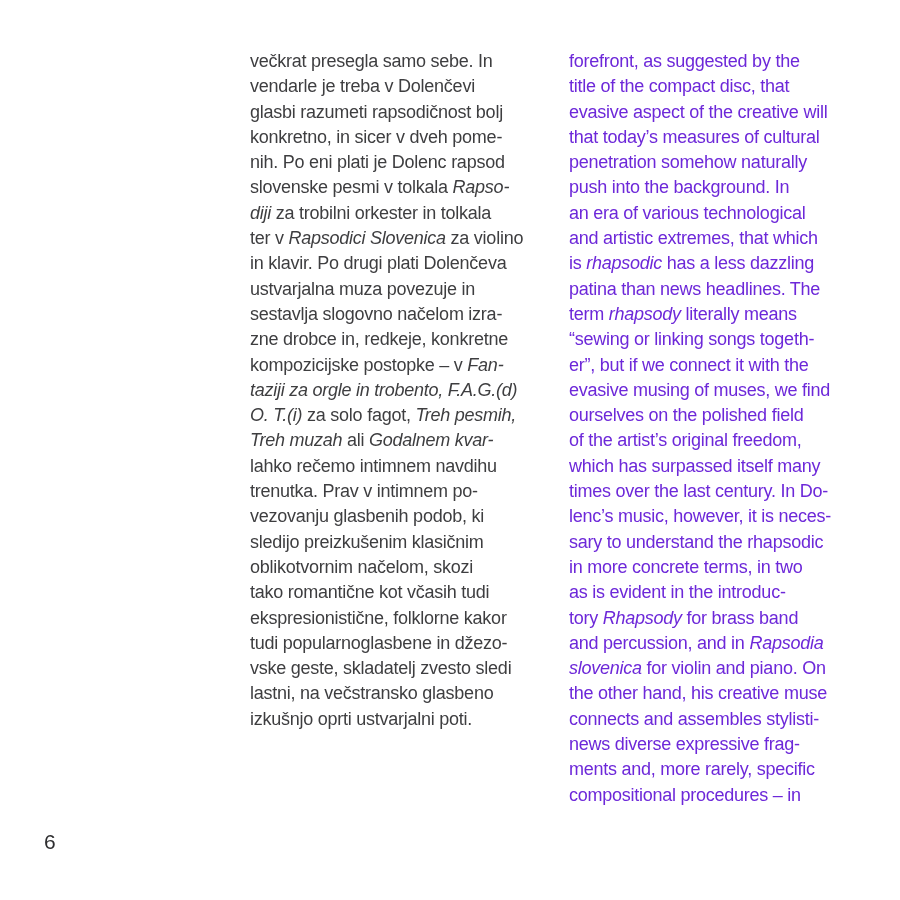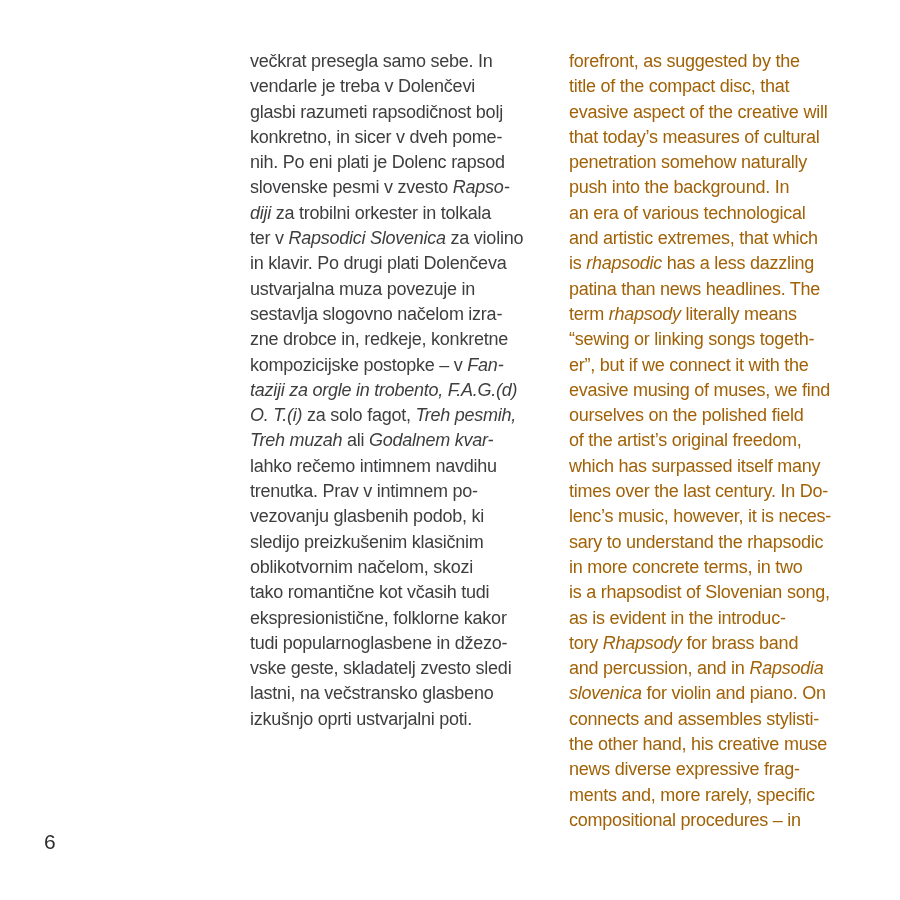--- a/index.html
+++ b/index.html
@@ -42,21 +42,21 @@
 </head>
 <body style="background: rgb(255, 255, 255);">
 
 <div class="page">
   <div class="text-column col-slovenian" lang="sl" style="color: rgb(62, 62, 64);">
       <div class="line"><span>večkrat presegla samo sebe. In</span></div>
       <div class="line"><span>vendarle je treba v Dolenčevi</span></div>
       <div class="line"><span>glasbi razumeti rapsodičnost bolj</span></div>
       <div class="line"><span>konkretno, in sicer v dveh pome-</span></div>
       <div class="line"><span>nih. Po eni plati je Dolenc rapsod</span></div>
-      <div class="line"><span>slovenske pesmi v zvesto </span><span class="italic">Rapso-</span></div>
+      <div class="line"><span>slovenske pesmi v tolkala </span><span class="italic">Rapso-</span></div>
       <div class="line"><span class="italic">diji</span><span> za trobilni orkester in tolkala</span></div>
       <div class="line"><span>ter v </span><span class="italic">Rapsodici Slovenica</span><span> za violino</span></div>
       <div class="line"><span>in klavir. Po drugi plati Dolenčeva</span></div>
       <div class="line"><span>ustvarjalna muza povezuje in</span></div>
       <div class="line"><span>sestavlja slogovno načelom izra-</span></div>
       <div class="line"><span>zne drobce in, redkeje, konkretne</span></div>
       <div class="line"><span>kompozicijske postopke – v </span><span class="italic">Fan-</span></div>
       <div class="line"><span class="italic">taziji za orgle in trobento, F.A.G.(d)</span></div>
       <div class="line"><span class="italic">O. T.(i)</span><span> za solo fagot, </span><span class="italic">Treh pesmih,</span></div>
       <div class="line"><span class="italic">Treh muzah</span><span> ali </span><span class="italic">Godalnem kvar-</span></div>
@@ -65,21 +65,21 @@
       <div class="line"><span>vezovanju glasbenih podob, ki</span></div>
       <div class="line"><span>sledijo preizkušenim klasičnim</span></div>
       <div class="line"><span>oblikotvornim načelom, skozi</span></div>
       <div class="line"><span>tako romantične kot včasih tudi</span></div>
       <div class="line"><span>ekspresionistične, folklorne kakor</span></div>
       <div class="line"><span>tudi popularnoglasbene in džezo-</span></div>
       <div class="line"><span>vske geste, skladatelj zvesto sledi</span></div>
       <div class="line"><span>lastni, na večstransko glasbeno</span></div>
       <div class="line"><span>izkušnjo oprti ustvarjalni poti.</span></div>
     </div>
-  <div class="text-column col-english" lang="en" style="color: #a16207;">
+  <div class="text-column col-english" lang="en" style="color: #6d28d9;">
       <div class="line"><span>forefront, as suggested by the</span></div>
       <div class="line"><span>title of the compact disc, that</span></div>
       <div class="line"><span>evasive aspect of the creative will</span></div>
       <div class="line"><span>that today’s measures of cultural</span></div>
       <div class="line"><span>penetration somehow naturally</span></div>
       <div class="line"><span>push into the background. In</span></div>
       <div class="line"><span>an era of various technological</span></div>
       <div class="line"><span>and artistic extremes, that which</span></div>
       <div class="line"><span>is </span><span class="italic">rhapsodic</span><span> has a less dazzling</span></div>
       <div class="line"><span>patina than news headlines. The</span></div>
@@ -87,25 +87,24 @@
       <div class="line"><span>“sewing or linking songs togeth-</span></div>
       <div class="line"><span>er”, but if we connect it with the</span></div>
       <div class="line"><span>evasive musing of muses, we find</span></div>
       <div class="line"><span>ourselves on the polished field</span></div>
       <div class="line"><span>of the artist’s original freedom,</span></div>
       <div class="line"><span>which has surpassed itself many</span></div>
       <div class="line"><span>times over the last century. In Do-</span></div>
       <div class="line"><span>lenc’s music, however, it is neces-</span></div>
       <div class="line"><span>sary to understand the rhapsodic</span></div>
       <div class="line"><span>in more concrete terms, in two</span></div>
-      <div class="line"><span>is a rhapsodist of Slovenian song,</span></div>
       <div class="line"><span>as is evident in the introduc-</span></div>
       <div class="line"><span>tory </span><span class="italic">Rhapsody</span><span> for brass band</span></div>
       <div class="line"><span>and percussion, and in </span><span class="italic">Rapsodia</span></div>
       <div class="line"><span class="italic">slovenica</span><span> for violin and piano. On</span></div>
+      <div class="line"><span>the other hand, his creative muse</span></div>
       <div class="line"><span>connects and assembles stylisti-</span></div>
-      <div class="line"><span>the other hand, his creative muse</span></div>
       <div class="line"><span>news diverse expressive frag-</span></div>
       <div class="line"><span>ments and, more rarely, specific</span></div>
       <div class="line"><span>compositional procedures – in</span></div>
     </div>
   <div class="page-number" style="color: rgb(45, 45, 47);">6</div>
 </div>
 
 </body></html>

